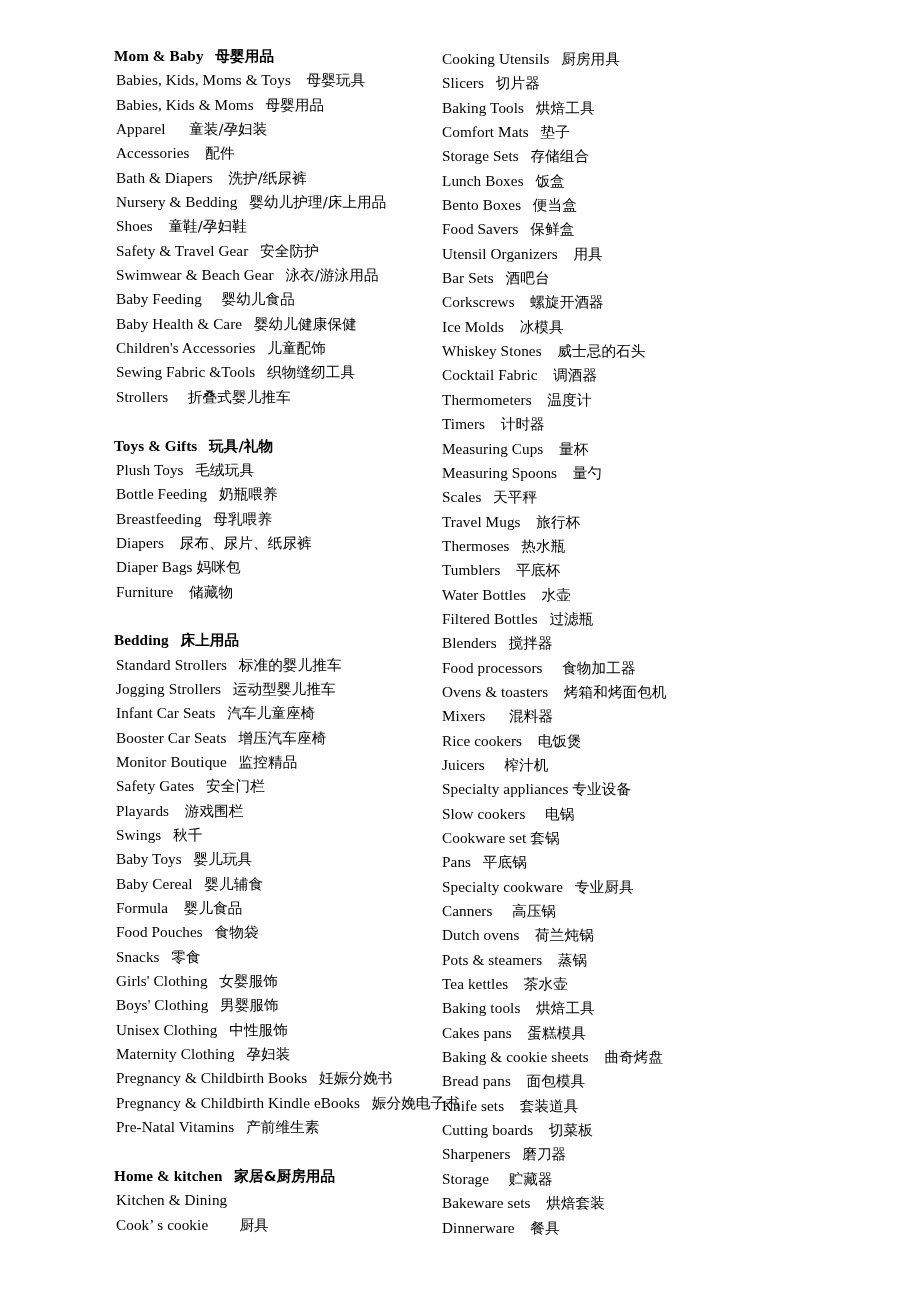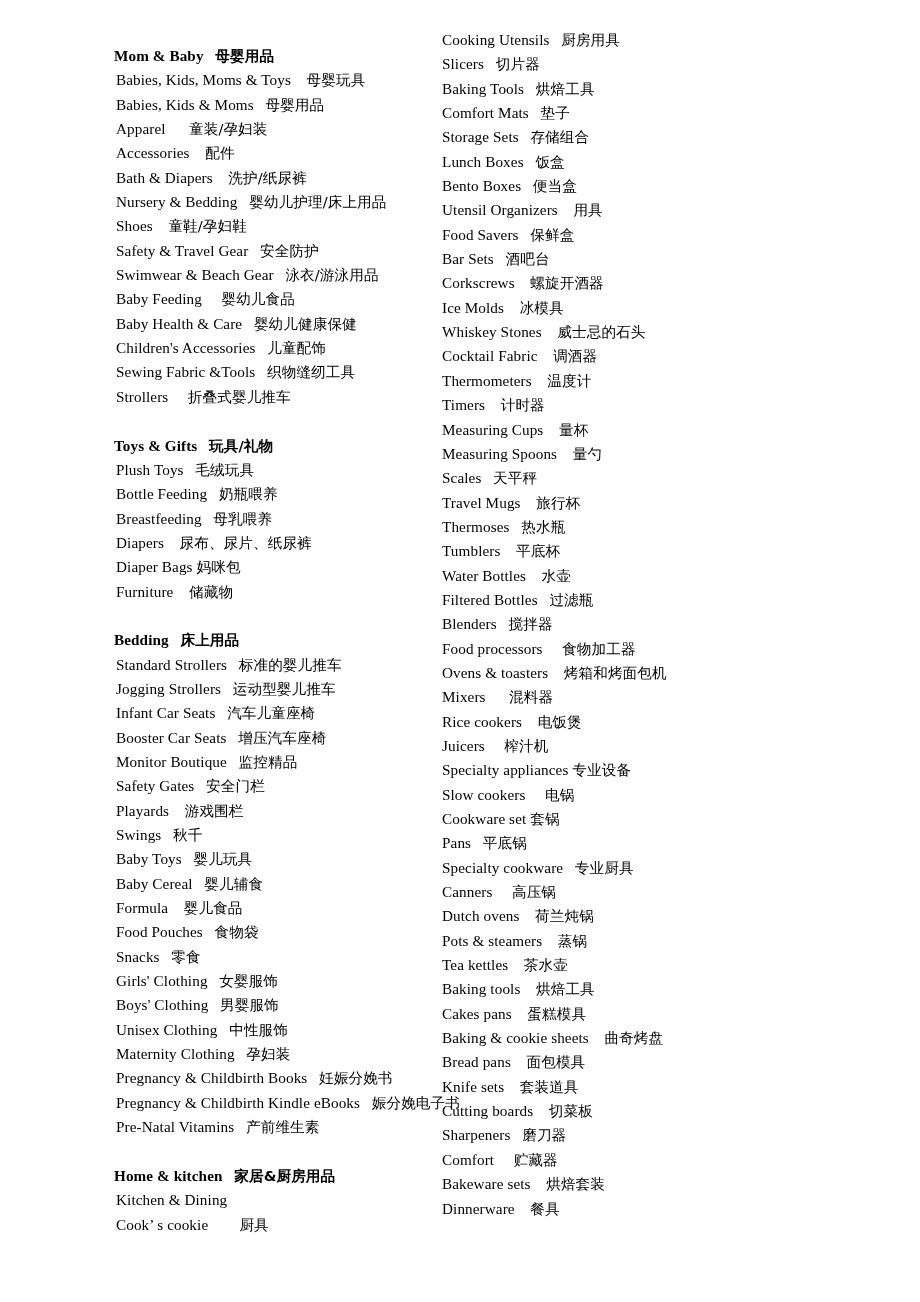--- a/index.html
+++ b/index.html
@@ -35,21 +35,21 @@
   }
   .col-left {
     width: 420px;
     padding-left: 114px;
     padding-top: 44px;
     box-sizing: border-box;
   }
   .col-right {
     width: 500px;
     padding-left: 20px;
-    padding-top: 28px;
+    padding-top: 47px;
     box-sizing: border-box;
   }
   .entry {
     font-size: 15.2px;
     line-height: 24.35px;
     white-space: pre;
     letter-spacing: 0.1px;
   }
   .entry.heading {
     font-weight: bold;
@@ -130,22 +130,22 @@
         <div class="entry indent"><span class="en">Cook’ s cookie</span><span class="gap">        </span><span class="zh">厨具</span></div>
       </div>
     <div class="column col-right">
         <div class="entry indent"><span class="en">Cooking Utensils</span><span class="gap">   </span><span class="zh">厨房用具</span></div>
         <div class="entry indent"><span class="en">Slicers</span><span class="gap">   </span><span class="zh">切片器</span></div>
         <div class="entry indent"><span class="en">Baking Tools</span><span class="gap">   </span><span class="zh">烘焙工具</span></div>
         <div class="entry indent"><span class="en">Comfort Mats</span><span class="gap">   </span><span class="zh">垫子</span></div>
         <div class="entry indent"><span class="en">Storage Sets</span><span class="gap">   </span><span class="zh">存储组合</span></div>
         <div class="entry indent"><span class="en">Lunch Boxes</span><span class="gap">   </span><span class="zh">饭盒</span></div>
         <div class="entry indent"><span class="en">Bento Boxes</span><span class="gap">   </span><span class="zh">便当盒</span></div>
+        <div class="entry indent"><span class="en">Food Savers</span><span class="gap">   </span><span class="zh">保鲜盒</span></div>
         <div class="entry indent"><span class="en">Utensil Organizers</span><span class="gap">    </span><span class="zh">用具</span></div>
-        <div class="entry indent"><span class="en">Food Savers</span><span class="gap">   </span><span class="zh">保鲜盒</span></div>
         <div class="entry indent"><span class="en">Bar Sets</span><span class="gap">   </span><span class="zh">酒吧台</span></div>
         <div class="entry indent"><span class="en">Corkscrews</span><span class="gap">    </span><span class="zh">螺旋开酒器</span></div>
         <div class="entry indent"><span class="en">Ice Molds</span><span class="gap">    </span><span class="zh">冰模具</span></div>
         <div class="entry indent"><span class="en">Whiskey Stones</span><span class="gap">    </span><span class="zh">威士忌的石头</span></div>
         <div class="entry indent"><span class="en">Cocktail Fabric</span><span class="gap">    </span><span class="zh">调酒器</span></div>
         <div class="entry indent"><span class="en">Thermometers</span><span class="gap">    </span><span class="zh">温度计</span></div>
         <div class="entry indent"><span class="en">Timers</span><span class="gap">    </span><span class="zh">计时器</span></div>
         <div class="entry indent"><span class="en">Measuring Cups</span><span class="gap">    </span><span class="zh">量杯</span></div>
         <div class="entry indent"><span class="en">Measuring Spoons</span><span class="gap">    </span><span class="zh">量勺</span></div>
         <div class="entry indent"><span class="en">Scales</span><span class="gap">   </span><span class="zh">天平秤</span></div>
@@ -169,18 +169,18 @@
         <div class="entry indent"><span class="en">Dutch ovens</span><span class="gap">    </span><span class="zh">荷兰炖锅</span></div>
         <div class="entry indent"><span class="en">Pots &amp; steamers</span><span class="gap">    </span><span class="zh">蒸锅</span></div>
         <div class="entry indent"><span class="en">Tea kettles</span><span class="gap">    </span><span class="zh">茶水壶</span></div>
         <div class="entry indent"><span class="en">Baking tools</span><span class="gap">    </span><span class="zh">烘焙工具</span></div>
         <div class="entry indent"><span class="en">Cakes pans</span><span class="gap">    </span><span class="zh">蛋糕模具</span></div>
         <div class="entry indent"><span class="en">Baking &amp; cookie sheets</span><span class="gap">    </span><span class="zh">曲奇烤盘</span></div>
         <div class="entry indent"><span class="en">Bread pans</span><span class="gap">    </span><span class="zh">面包模具</span></div>
         <div class="entry indent"><span class="en">Knife sets</span><span class="gap">    </span><span class="zh">套装道具</span></div>
         <div class="entry indent"><span class="en">Cutting boards</span><span class="gap">    </span><span class="zh">切菜板</span></div>
         <div class="entry indent"><span class="en">Sharpeners</span><span class="gap">   </span><span class="zh">磨刀器</span></div>
-        <div class="entry indent"><span class="en">Comfort</span><span class="gap">     </span><span class="zh">贮藏器</span></div>
+        <div class="entry indent"><span class="en">Storage</span><span class="gap">     </span><span class="zh">贮藏器</span></div>
         <div class="entry indent"><span class="en">Bakeware sets</span><span class="gap">    </span><span class="zh">烘焙套装</span></div>
         <div class="entry indent"><span class="en">Dinnerware</span><span class="gap">    </span><span class="zh">餐具</span></div>
       </div>
   </div>
 </div>
 
 </body></html>

